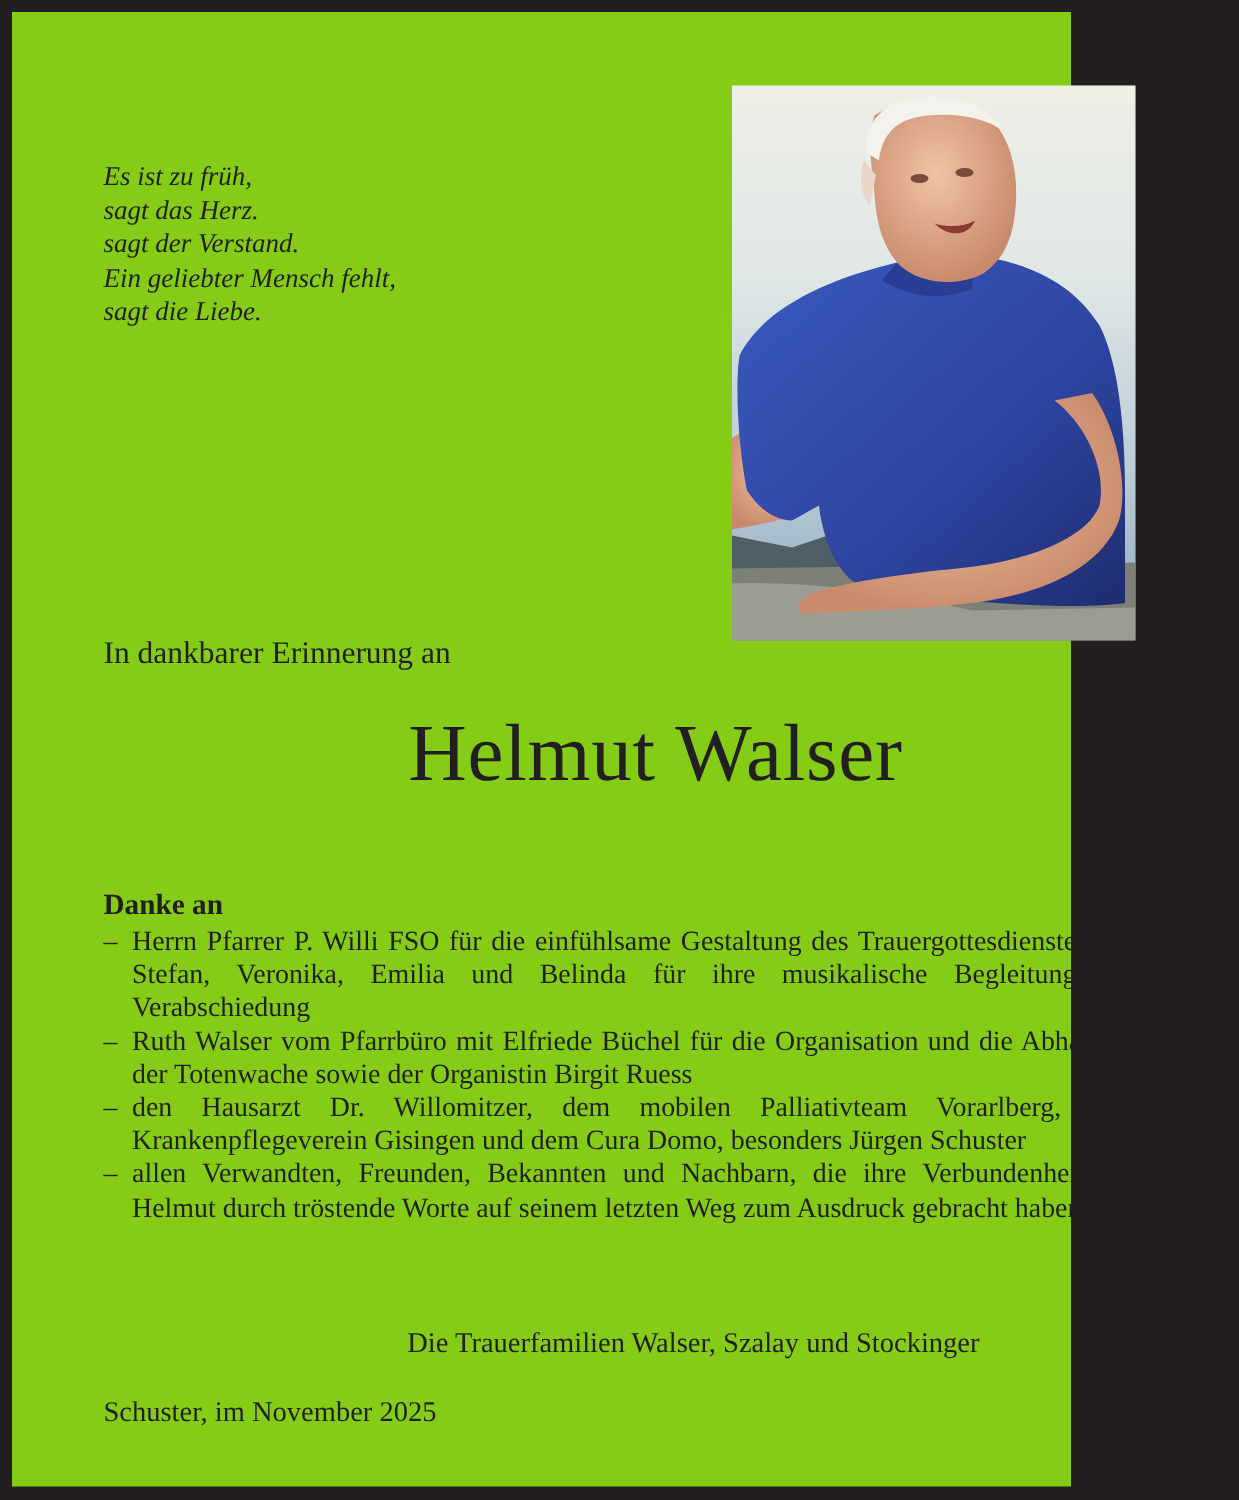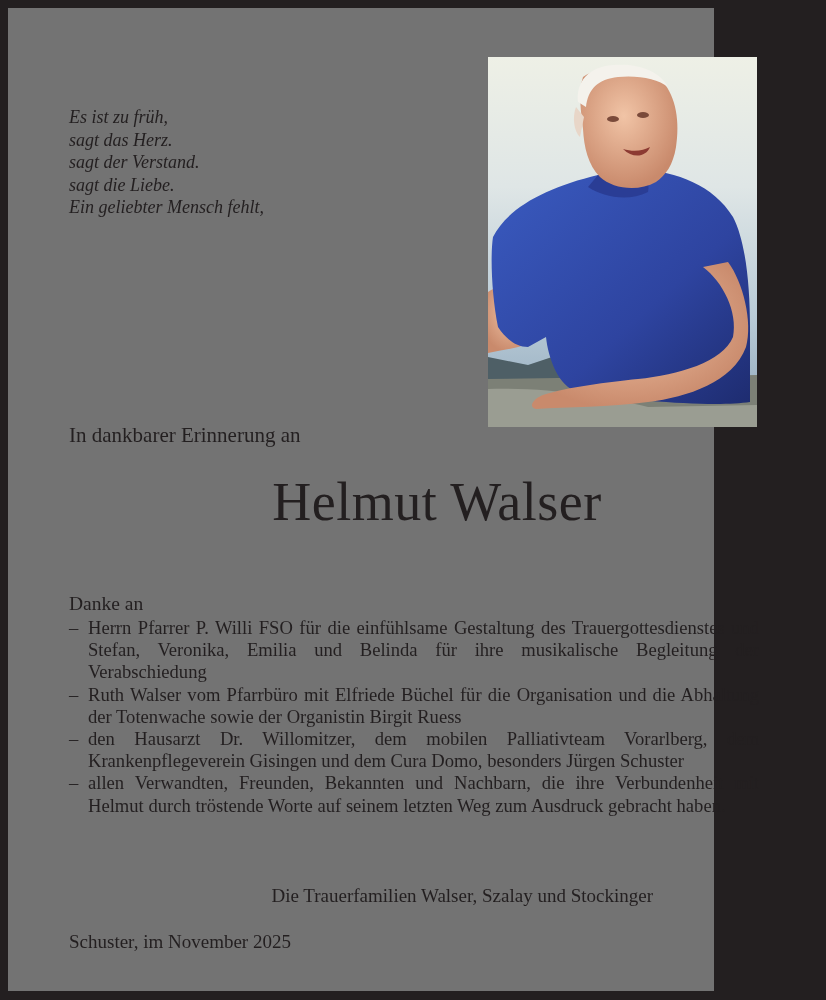--- a/index.html
+++ b/index.html
@@ -8,21 +8,21 @@
     background: #231f20;
     position: relative;
     overflow: hidden;
     font-family: "Liberation Serif", "DejaVu Serif", serif;
     color: #231f20;
   }
   .page {
     position: absolute;
     left: 8px; top: 8px;
     width: 706px; height: 983px;
-    background: #737373;
+    background: #84cc16;
   }
   .poem {
     position: absolute;
     left: 61px; top: 98px;
     font-style: italic;
     font-size: 18px;
     line-height: 22.5px;
     color: #231f20;
   }
   .poem div { white-space: nowrap; }
@@ -59,21 +59,21 @@
     font-size: 21px;
     font-weight: bold;
     line-height: 26px;
     white-space: nowrap;
   }
   .dates sup { font-size: 12px; vertical-align: 6px; font-weight: bold; }
   .thanks-heading {
     position: absolute;
     left: 61px; top: 584px;
     font-size: 19.5px;
-    font-weight: normal;
+    font-weight: bold;
     line-height: 24px;
   }
   .thanks-list {
     position: absolute;
     left: 61px; top: 609px;
     width: 690px;
     margin: 0; padding: 0;
     list-style: none;
     font-size: 18.6px;
     line-height: 22.2px;
@@ -106,22 +106,22 @@
 </style>
 </head>
 <body>
 
 <div class="page">
 
   <div class="poem">
     <div>Es ist zu früh,</div>
     <div>sagt das Herz.</div>
     <div>sagt der Verstand.</div>
+    <div>Ein geliebter Mensch fehlt,</div>
     <div>sagt die Liebe.</div>
-    <div>Ein geliebter Mensch fehlt,</div>
   </div>
 
   <div class="photo" title="Portrait photo of an elderly man with white hair in a blue t-shirt, sitting outdoors against a cloudy sky">
     <svg width="269" height="370" viewBox="0 0 269 370" xmlns="http://www.w3.org/2000/svg">
       <defs>
         <linearGradient id="sky" x1="0" y1="0" x2="0" y2="1">
           <stop offset="0" stop-color="#eef0e6"></stop>
           <stop offset="0.35" stop-color="#dfe6e6"></stop>
           <stop offset="0.7" stop-color="#b9cbd7"></stop>
           <stop offset="1" stop-color="#8fa7bb"></stop>

